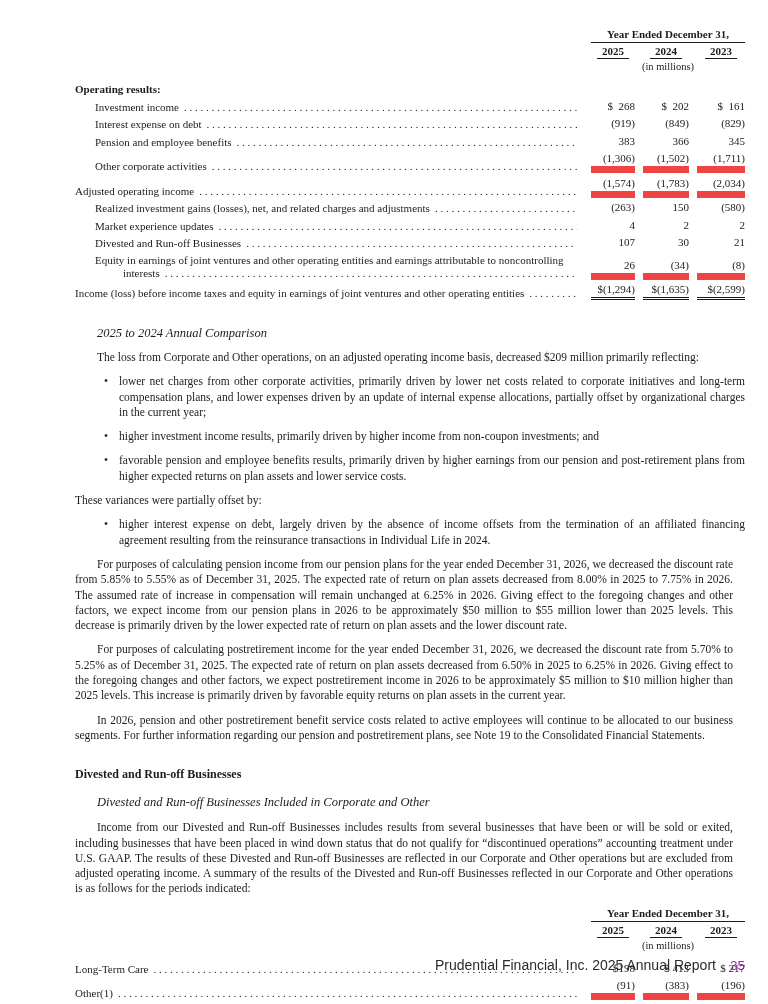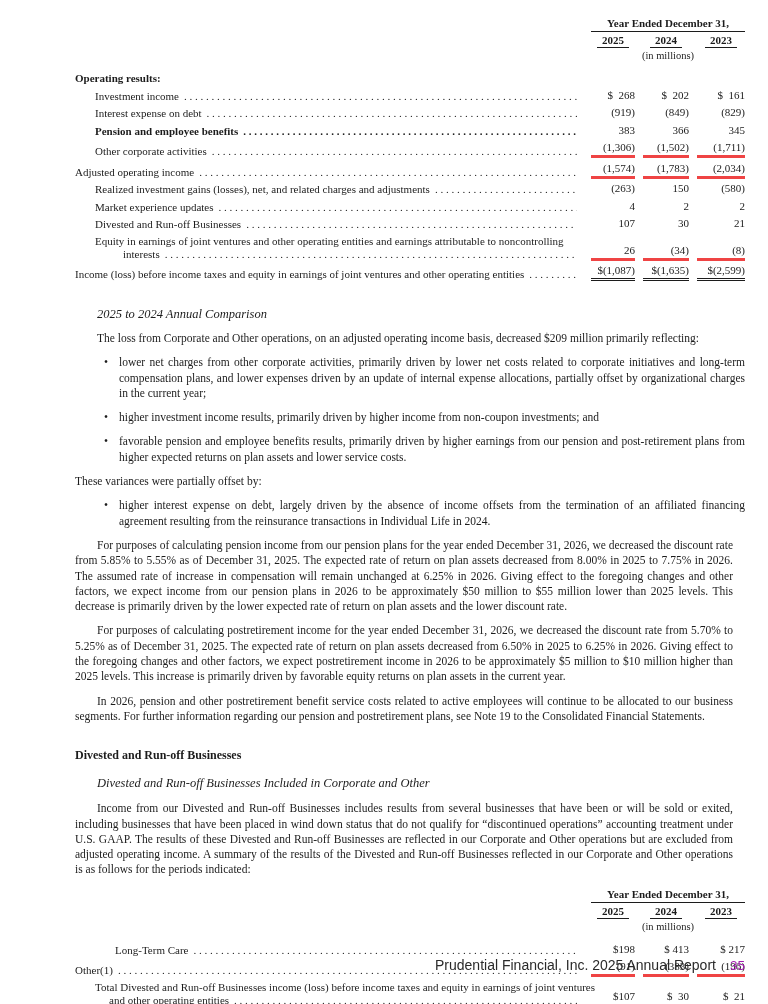--- a/index.html
+++ b/index.html
@@ -1,19 +1,19 @@
 <!DOCTYPE html>
 <html><head>
 <meta charset="utf-8">
 <style>
   html,body{margin:0;padding:0;background:#ffffff;}
   .page{
     width:768px;height:1004px;box-sizing:border-box;position:relative;overflow:hidden;
     background:#ffffff;color:#1c1c1c;
-    padding:17px 23px 0 75px;
+    padding:28px 23px 0 75px;
     font-family:"Liberation Serif", serif;font-size:11.5px;
   }
   
   .fin-table{font-size:11px;}
   .t-head{display:flex;justify-content:flex-end;}
   .t-head-right{width:154px;}
   .period-label{text-align:center;font-weight:700;border-bottom:1px solid #1c1c1c;padding-bottom:2px;white-space:nowrap;}
   .years-row{display:flex;gap:8px;margin-top:2px;}
   .yc{text-align:center;font-weight:700;}
   .yc>span{display:inline-block;border-bottom:1.5px solid #1c1c1c;padding:0 5px 1px;}
@@ -22,21 +22,21 @@
   .t-row{display:flex;align-items:flex-end;margin-top:3.5px;}
   .t-row.bold .row-label{font-weight:700;}
   .lbl{flex:1 1 auto;min-width:0;}
   .lbl-line{white-space:nowrap;line-height:13px;}
   .last-line{display:flex;align-items:baseline;line-height:13px;min-width:0;}
   .row-label{white-space:nowrap;}
   .dots{flex:1 1 auto;overflow:hidden;white-space:nowrap;margin:0 6px 0 5px;min-width:6px;}
   .dots::after{content:". . . . . . . . . . . . . . . . . . . . . . . . . . . . . . . . . . . . . . . . . . . . . . . . . . . . . . . . . . . . . . . . . . . . . . . . . . . . . . . . . . . . . . . . . . . . . . . .";}
   .cell{margin-left:8px;text-align:right;white-space:pre;line-height:13px;padding-bottom:1px;flex:none;}
   .c0{width:44px}.c1{width:46px}.c2{width:48px}
-  .u1{border-bottom:3px solid #ef4444;}
+  .u1{border-bottom:7px solid #ef4444;}
   .u2{border-bottom:3px double #1c1c1c;}
   
   .comparison{margin-top:26px;}
   .italic-heading{font-style:italic;font-size:12.5px;padding-left:22px;}
   .para{text-align:justify;line-height:15.3px;margin:9px 12px 0 0;}
   .para.indent{text-indent:22px;}
   .bullets{margin-top:0;padding-left:29px;}
   .bullet-item{display:flex;margin-top:9px;align-items:baseline;}
   .bullet-marker{width:15px;flex:none;}
   .bullet-text{flex:1;text-align:justify;line-height:15.3px;}
@@ -94,21 +94,21 @@
             <div class="last-line">
               <span class="row-label">Interest expense on debt</span>
               <span class="dots"></span>
             </div>
           </div>
           <div class="cell c0">(919)</div>
           <div class="cell c1">(849)</div>
           <div class="cell c2">(829)</div>
         </div>
         <div class="t-row">
-          <div class="lbl" style="padding-left: 20px; font-weight: bold;">
+          <div class="lbl" style="padding-left: 20px;">
             <div class="last-line">
               <span class="row-label">Pension and employee benefits</span>
               <span class="dots"></span>
             </div>
           </div>
           <div class="cell c0">383</div>
           <div class="cell c1">366</div>
           <div class="cell c2">345</div>
         </div>
         <div class="t-row">
@@ -178,21 +178,21 @@
           <div class="cell c1 u1">(34)</div>
           <div class="cell c2 u1">(8)</div>
         </div>
         <div class="t-row">
           <div class="lbl" style="padding-left: 0px;">
             <div class="last-line">
               <span class="row-label">Income (loss) before income taxes and equity in earnings of joint ventures and other operating entities</span>
               <span class="dots"></span>
             </div>
           </div>
-          <div class="cell c0 u2">$(1,087)</div>
+          <div class="cell c0 u2">$(1,294)</div>
           <div class="cell c1 u2">$(1,635)</div>
           <div class="cell c2 u2">$(2,599)</div>
         </div>
       </div>
   </div>
 
   <div class="comparison">
     <div class="italic-heading">2025 to 2024 Annual Comparison</div>
     <p class="para indent">The loss from Corporate and Other operations, on an adjusted operating income basis, decreased $209 million primarily reflecting:</p>
     <div class="bullets" id="bullets1">
@@ -236,21 +236,21 @@
         <div class="years-row" id="t2years">
             <div class="yc c0"><span>2025</span></div>
             <div class="yc c1"><span>2024</span></div>
             <div class="yc c2"><span>2023</span></div>
           </div>
         <div class="units-label">(in millions)</div>
       </div>
     </div>
     <div class="t-body" id="t2body">
         <div class="t-row">
-          <div class="lbl" style="padding-left: 0px; margin-left: 40px;">
+          <div class="lbl" style="padding-left: 0px;">
             <div class="last-line">
               <span class="row-label">Long-Term Care</span>
               <span class="dots"></span>
             </div>
           </div>
           <div class="cell c0">$198</div>
           <div class="cell c1">$ 413</div>
           <div class="cell c2">$ 217</div>
         </div>
         <div class="t-row">

